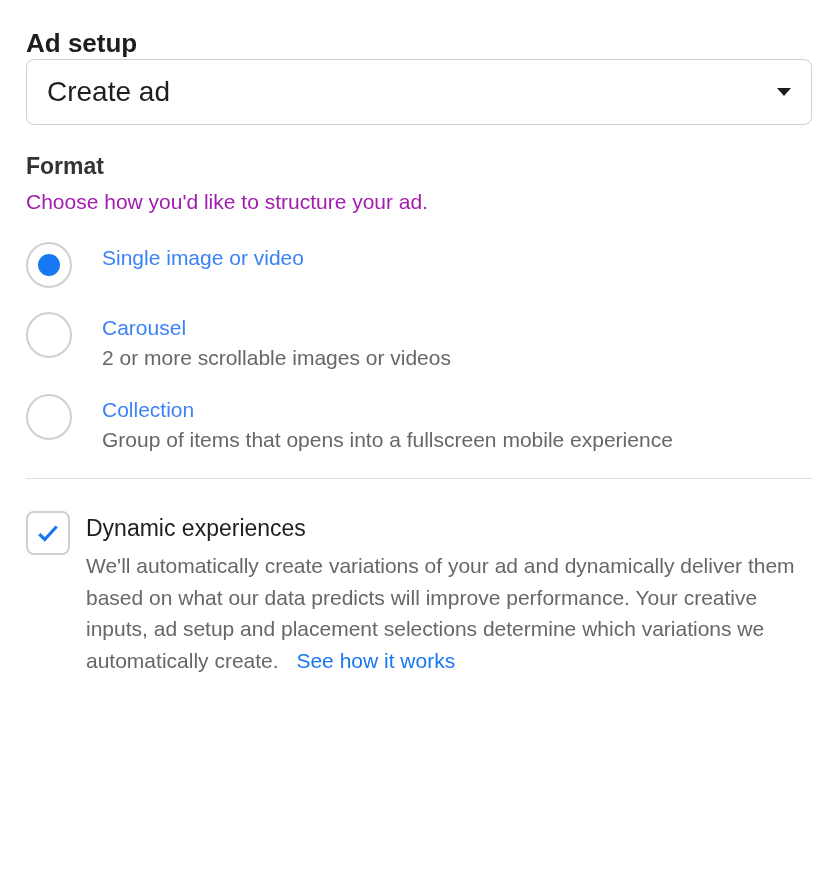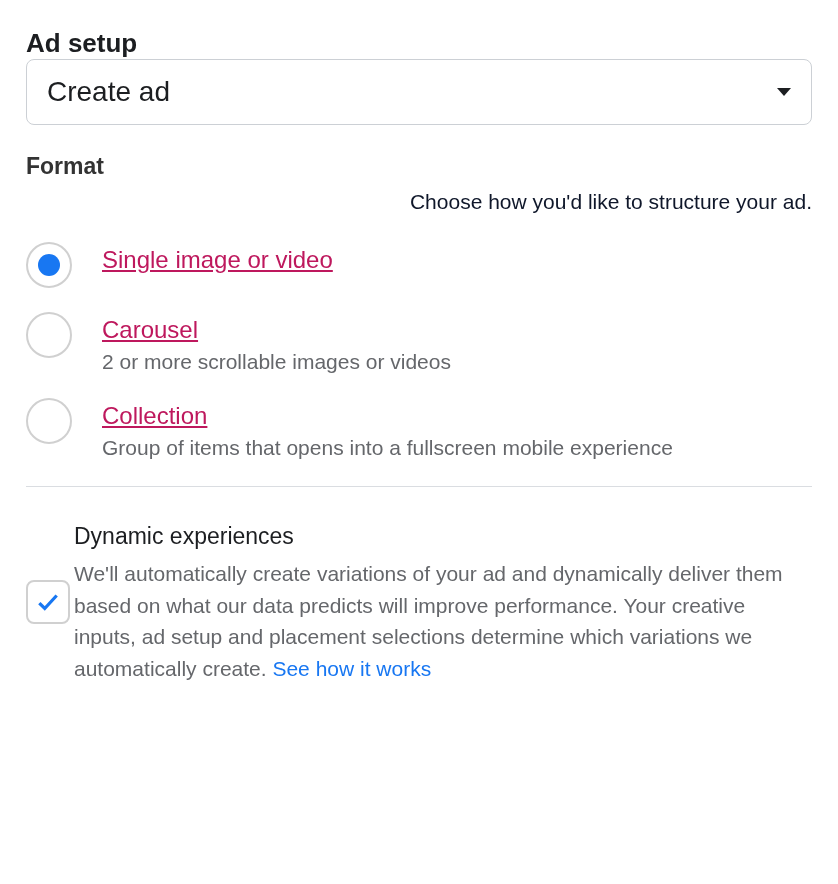--- a/index.html
+++ b/index.html
@@ -44,23 +44,22 @@
       border-top: 8px solid #1c1e21;
     }
     .sub-title {
       font-size: 23px;
       font-weight: 700;
       color: #333;
       margin-bottom: 10px;
     }
     .sub-description {
       font-size: 21px;
-      color: #0f172a;
+      color: #a21caf;
       margin-bottom: 28px;
-      text-align: right;
     }
     .radio-group {
       display: flex;
       flex-direction: column;
       gap: 24px;
       margin-bottom: 26px;
     }
     .radio-option {
       display: flex;
       align-items: flex-start;
@@ -87,38 +86,37 @@
       border-radius: 50%;
       background: #1877f2;
     }
     .option-text {
       display: flex;
       flex-direction: column;
       gap: 6px;
       padding-top: 4px;
     }
     .option-title {
-      font-size: 24px;
+      font-size: 21px;
       font-weight: 400;
-      color: #be185d;
-      text-decoration: underline;
+      color: #3b82f6;
     }
     .option-desc {
       font-size: 21px;
       color: #65676b;
     }
     .divider {
       border: none;
       border-top: 1px solid #dadde1;
       margin-bottom: 32px;
     }
     .checkbox-row {
       display: flex;
-      align-items: center;
-      gap: 4px;
+      align-items: flex-start;
+      gap: 16px;
     }
     .checkbox {
       width: 44px;
       height: 44px;
       min-width: 44px;
       border: 2px solid #d0d0d0;
       border-radius: 8px;
       display: flex;
       align-items: center;
       justify-content: center;
@@ -146,20 +144,21 @@
       color: #1c1e21;
     }
     .checkbox-desc {
       font-size: 21px;
       color: #65676b;
       line-height: 1.5;
     }
     .link {
       color: #1877f2;
       cursor: pointer;
+      margin-left: 12px;
     }
   </style>
 </head>
 <body>
 
 <h2 class="section-title">Ad setup</h2>
 
 <div class="dropdown">
   <span class="dropdown-label">Create ad</span>
   <span class="caret"></span>

